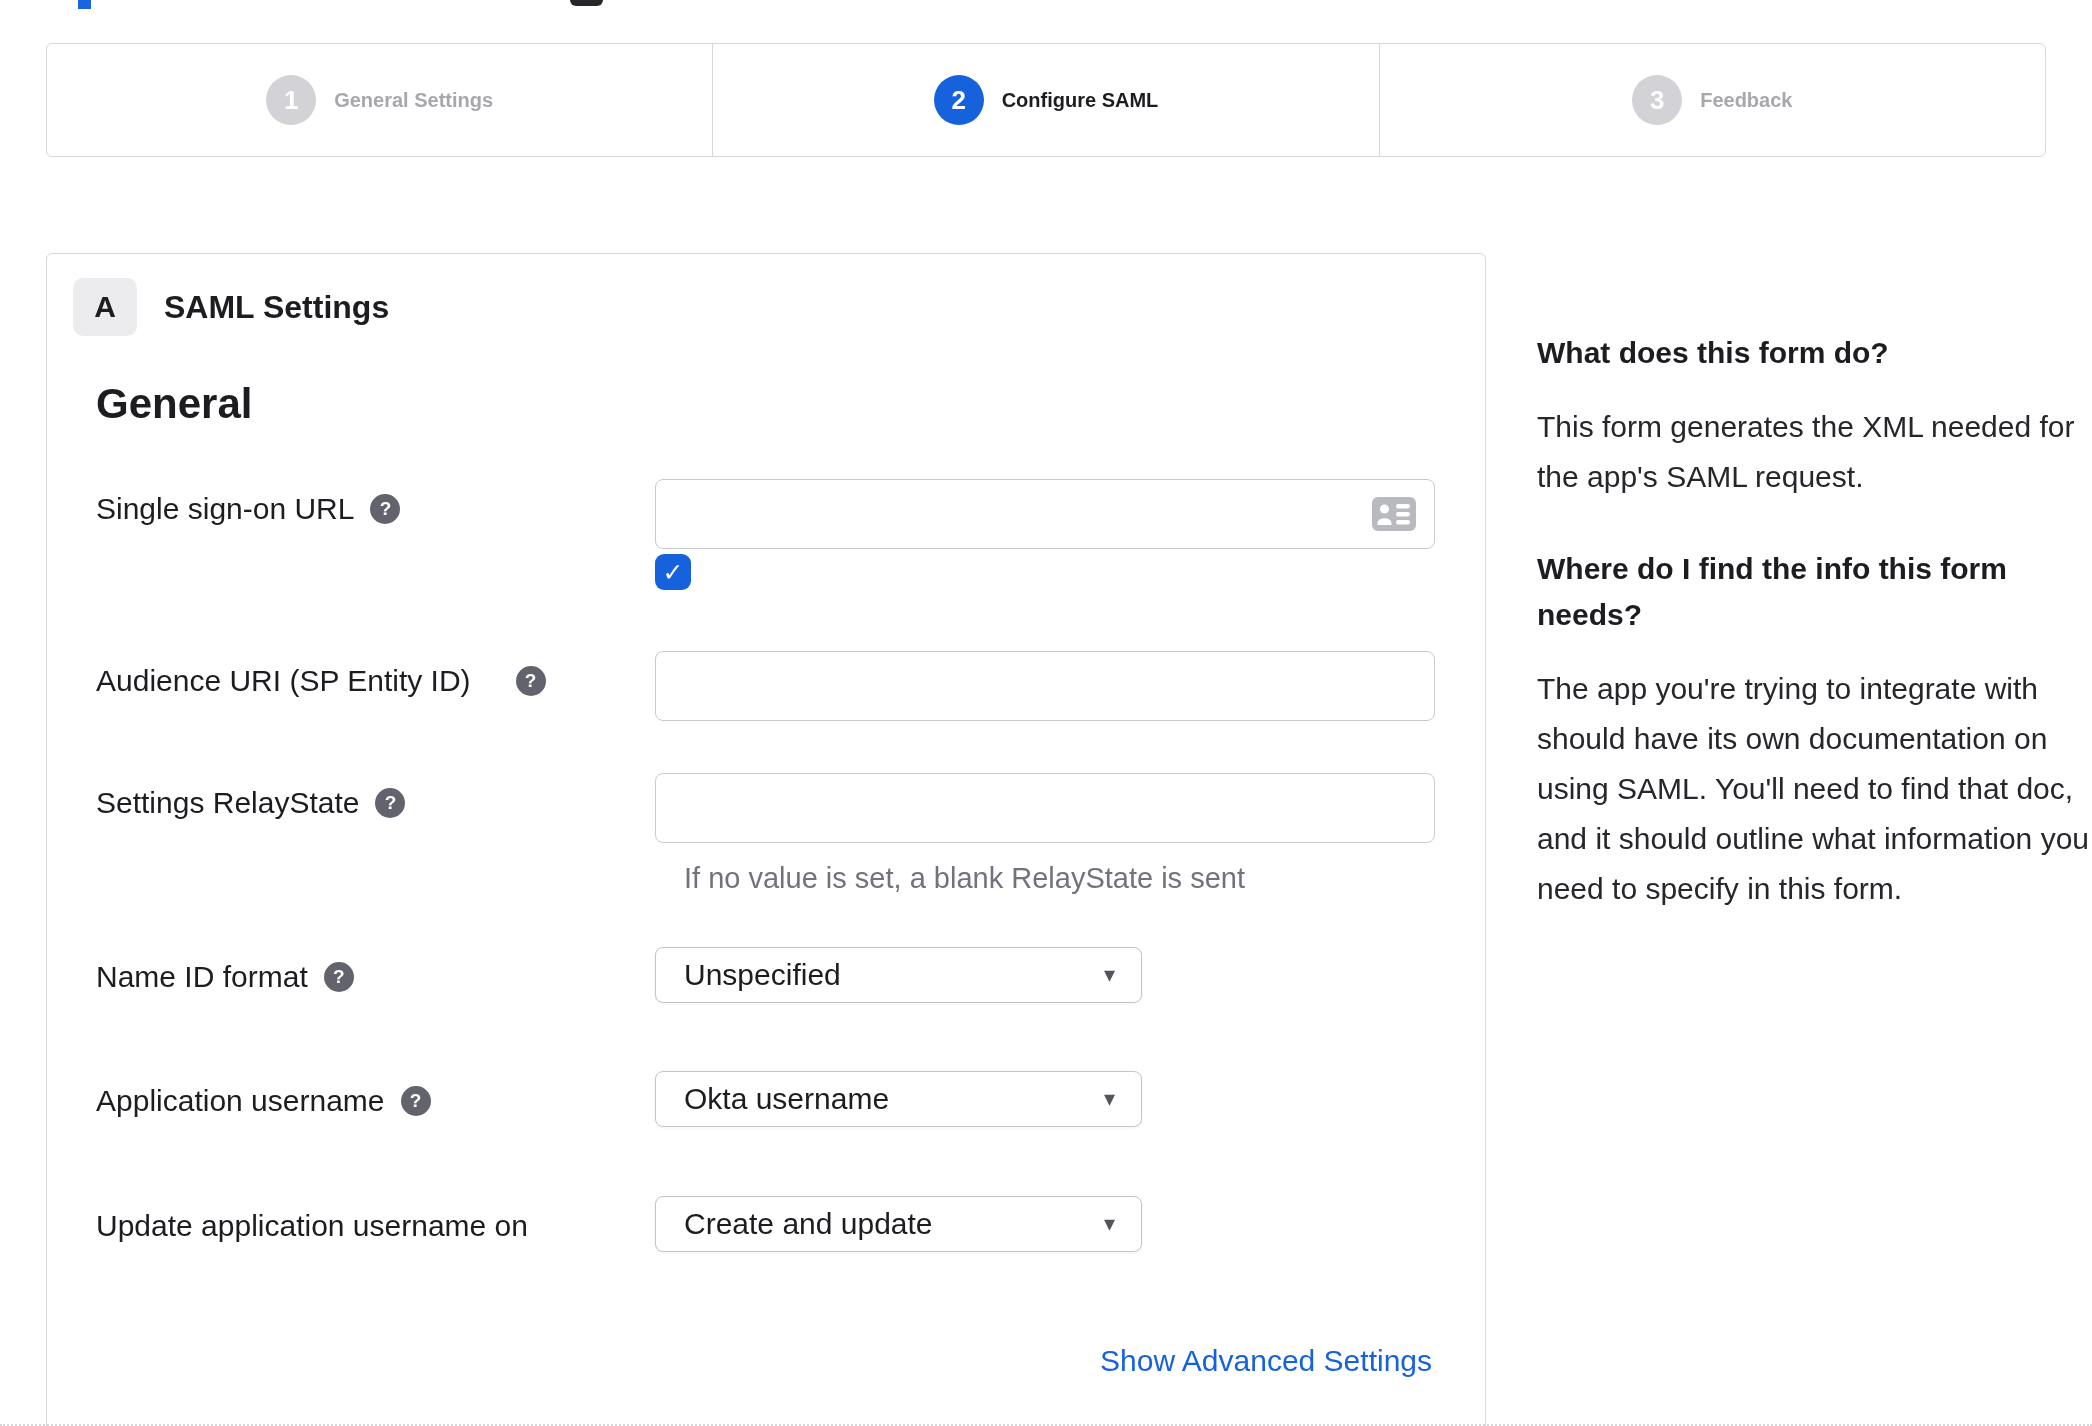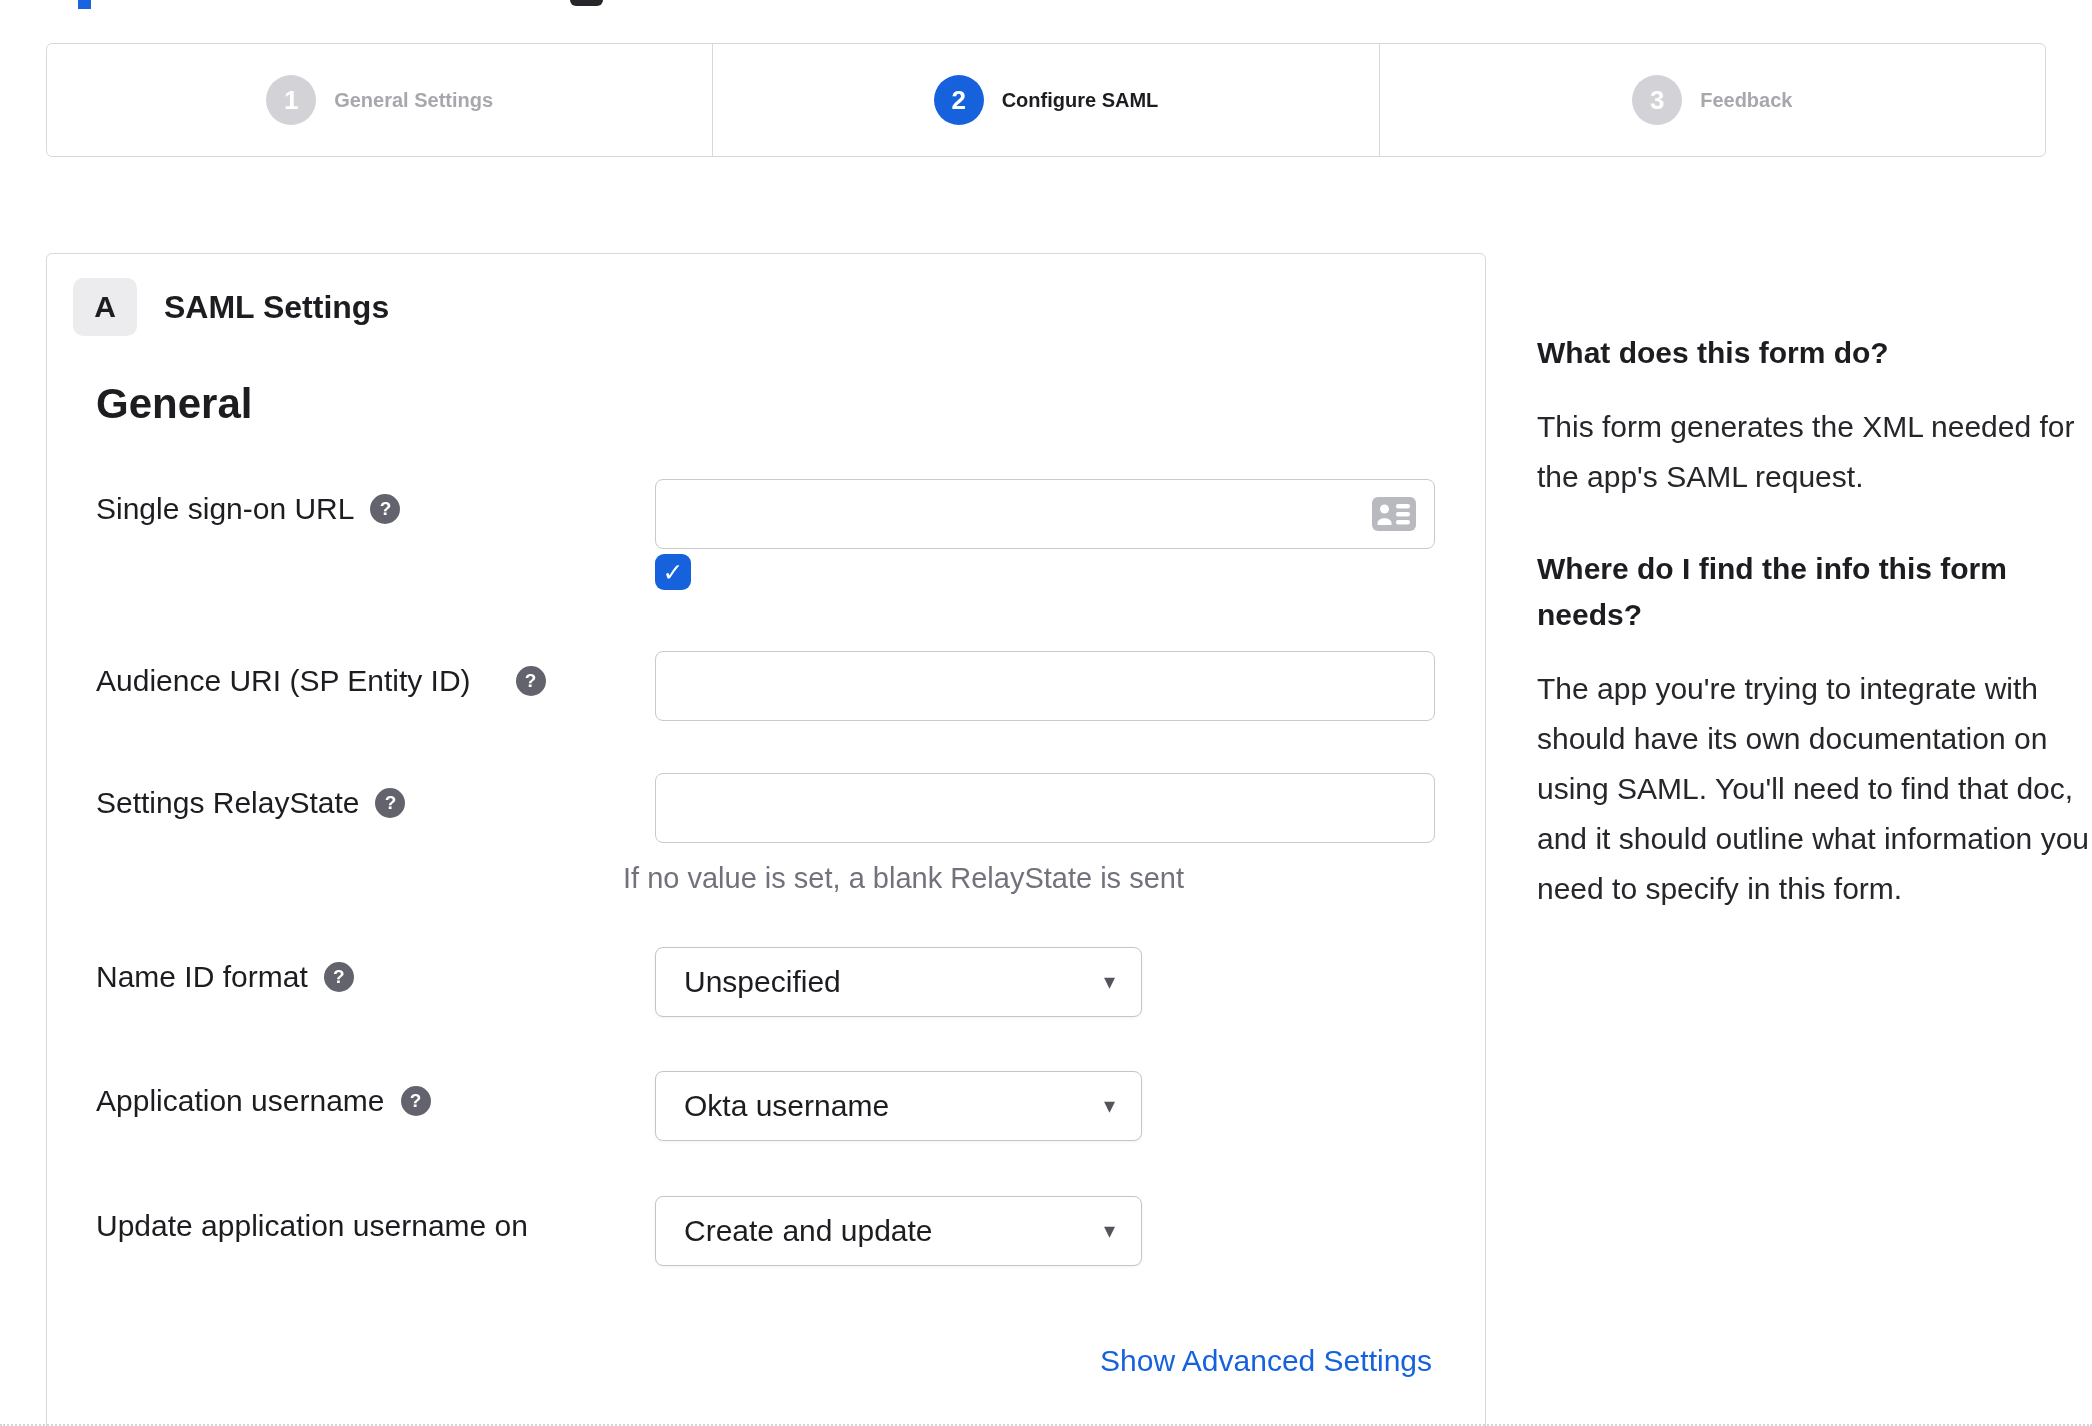--- a/index.html
+++ b/index.html
@@ -44,23 +44,23 @@
                 font-size:30px; padding:0 80px 0 24px; color:#1d1d21; background:#fff; outline:none;
                 font-family:"Liberation Sans","DejaVu Sans",sans-serif; }
   .vcard-icon { position:absolute; right:18px; top:17px; width:46px; height:36px; }
 
   .cb-row { position:absolute; left:608px; top:300px; display:flex; align-items:center; gap:24px; }
   .checkbox { width:36px; height:36px; background:#1662dd; border-radius:9px; color:#fff;
               display:flex; align-items:center; justify-content:center; font-size:25px;
               font-weight:700; cursor:pointer; }
   .cb-label { font-size:30px; color:#1d1d21; }
 
-  .hint { position:absolute; left:576px; font-size:29px; color:#72727c; }
+  .hint { position:absolute; left:637px; font-size:29px; color:#72727c; }
 
-  .select { position:absolute; left:608px; width:487px; height:70px; background:#fff;
+  .select { position:absolute; left:608px; width:487px; height:56px; background:#fff;
             border:1.5px solid #c4c4ca; border-radius:8px; display:flex; align-items:center;
             padding:0 60px 0 28px; font-size:30px; color:#1d1d21; cursor:pointer;
             box-shadow:0 1px 3px rgba(29,29,33,0.06); }
   .select-arrow { position:absolute; right:26px; top:50%; transform:translateY(-50%);
                   font-size:22px; color:#54545c; }
 
   .advanced-link { position:absolute; right:53px; top:1090px; font-size:30px; font-weight:500;
                    color:#1662dd; cursor:pointer; }
 
   

